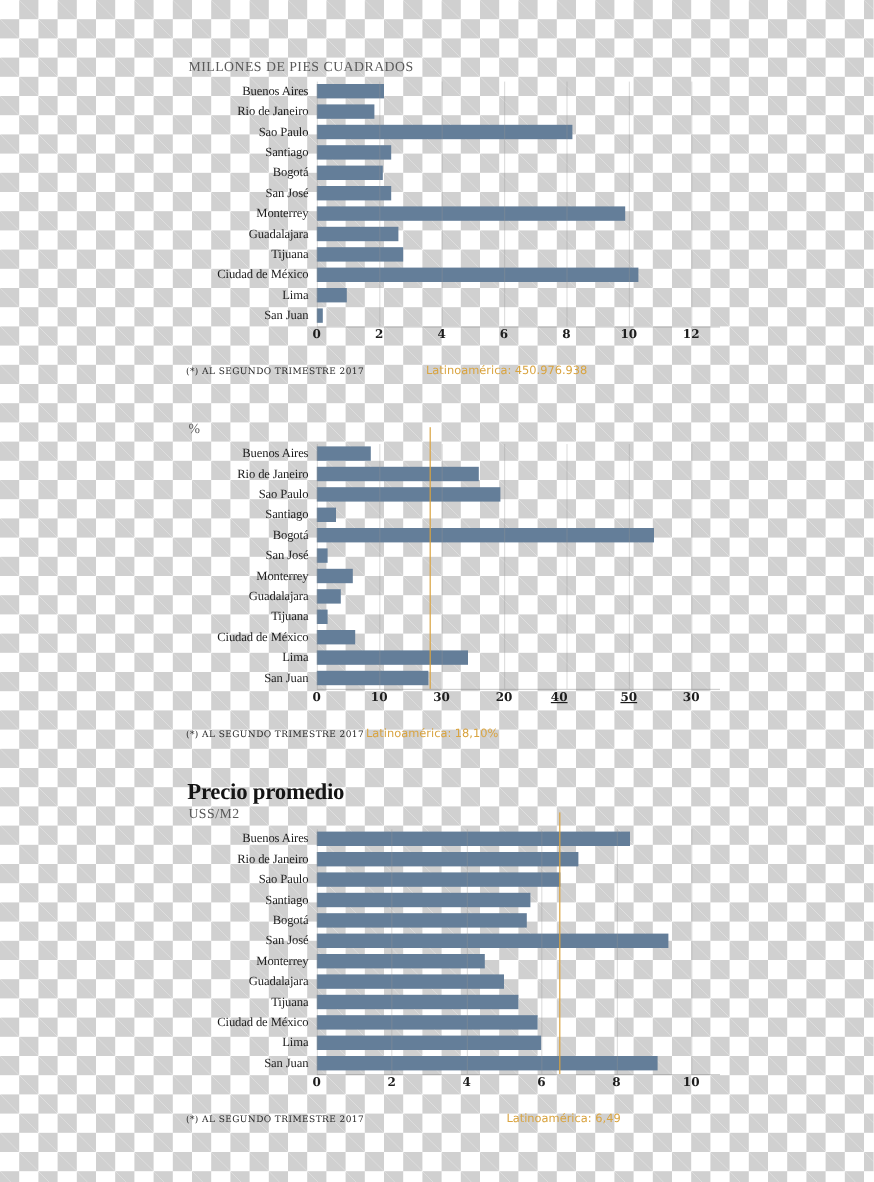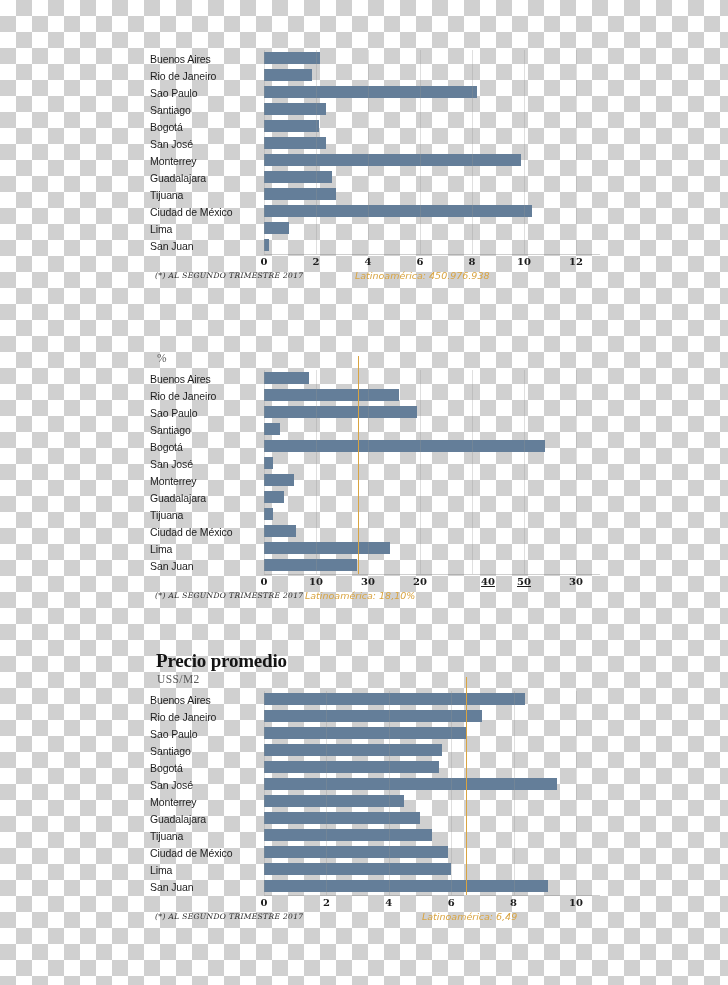--- a/index.html
+++ b/index.html
@@ -37,26 +37,27 @@
     white-space:nowrap;
   }
   .plot { position:relative; }
   .rows { position:relative; }
   .row {
     display:flex; align-items:center;
     height:17px;
   }
   .row-label {
     width:114px;
+    text-align:right;
     padding-right:7px;
     font-size:10.5px;
     color:#1d1d1d;
     white-space:nowrap;
     letter-spacing:-0.1px;
-    font-family:Liberation Sans, sans-serif;
+    font-family:Liberation Serif, serif;
   }
   .bar-track { position:relative; flex:1; height:17px; }
   .bar {
     position:absolute; left:0; top:2px;
     height:12px;
     background:#647e99;
   }
   .axis-wrap { position:relative; margin-left:114px; }
   .axis-line {
     position:relative;
@@ -79,22 +80,22 @@
     background:rgba(150,150,150,0.30);
   }
   .refline {
     position:absolute;
     top:0; bottom:0;
     width:1px;
     background:#d9a441;
   }
   .footnote-row {
     position:relative;
+    margin-top:16px;
     height:14px;
-    font-style:italic;
   }
   .footnote {
     position:absolute; left:5px; top:0;
     font-family:"DejaVu Serif", serif;
     font-size:7.5px;
     letter-spacing:0.35px;
     color:#2b2b2b;
     white-space:nowrap;
   }
   .ref-note {
@@ -104,20 +105,21 @@
     white-space:nowrap;
     font-family:"DejaVu Sans", sans-serif;
   }
 </style>
 </head>
 <body>
 
 <div class="sheet">
 
   <div class="chart-block" id="block0" style="top:50px;">
+    <div class="chart-subtitle">MILLONES DE PIES CUADRADOS</div>
     <div class="plot">
       <div class="rows" style="position: relative;">
           <div class="row">
             <div class="row-label">Buenos Aires</div>
             <div class="bar-track">
               <div class="bar" style="width: 55.9px; background: rgb(100, 126, 153);"></div>
             </div>
           </div>
           <div class="row">
             <div class="row-label">Rio de Janeiro</div>
@@ -301,21 +303,21 @@
             <div class="refline" style="left: 94.12px; background: rgb(217, 164, 65); top: -14px;"></div>
           </div>
         </div>
       <div class="axis-wrap">
         <div class="axis-line"></div>
         <div class="ticks" style="position: relative; height: 16px;">
             <span class="tick" style="left: 0px;">0</span>
             <span class="tick" style="left: 52px;">10</span>
             <span class="tick" style="left: 104px;">30</span>
             <span class="tick" style="left: 156px;">20</span>
-            <span class="tick" style="left: 224px; text-decoration: underline;">40</span>
+            <span class="tick" style="left: 202px; text-decoration: underline;">40</span>
             <span class="tick" style="left: 260px; text-decoration: underline;">50</span>
             <span class="tick" style="left: 312px;">30</span>
           </div>
       </div>
       <div class="footnote-row">
         <span class="footnote">(*) AL SEGUNDO TRIMESTRE 2017</span>
         <span class="ref-note" style="left:155px;">Latinoamérica: 18,10%</span>
       </div>
     </div>
   </div>

